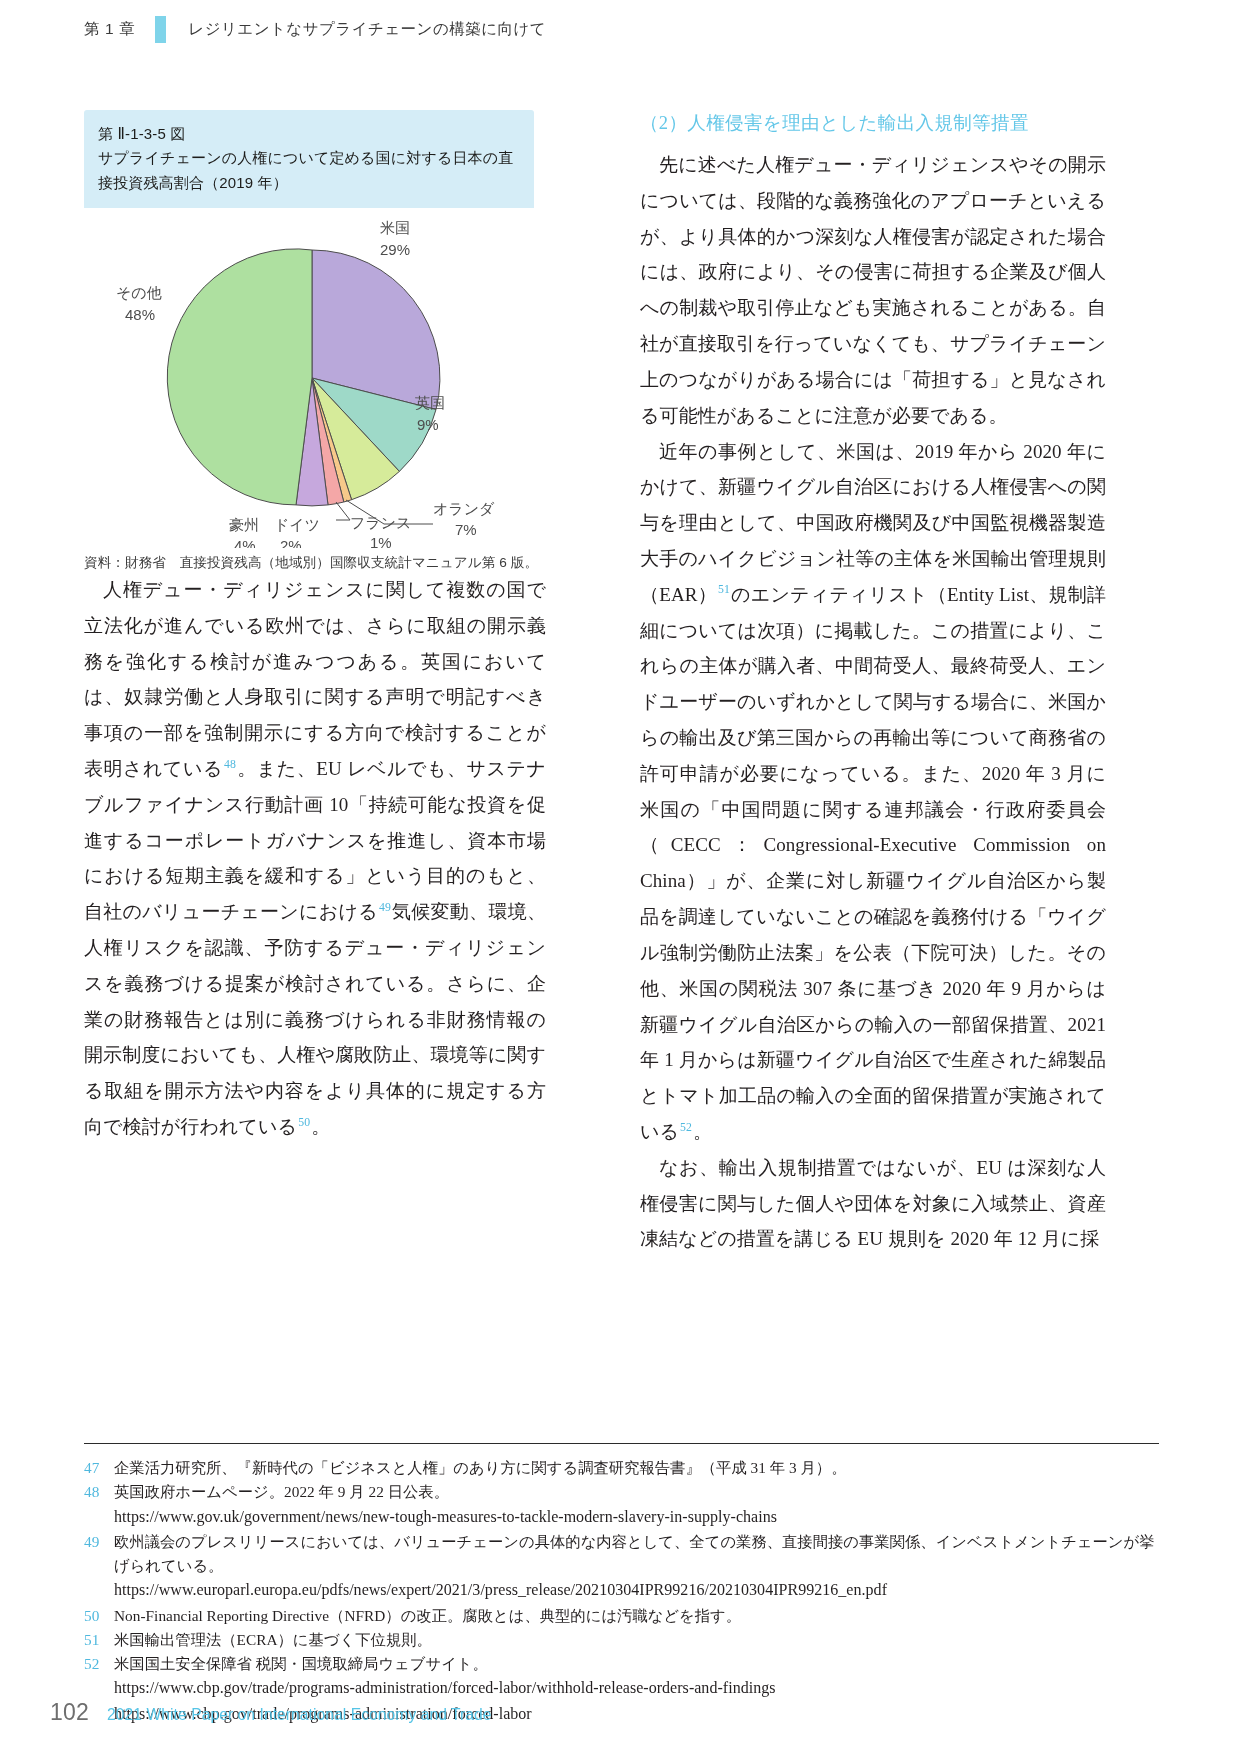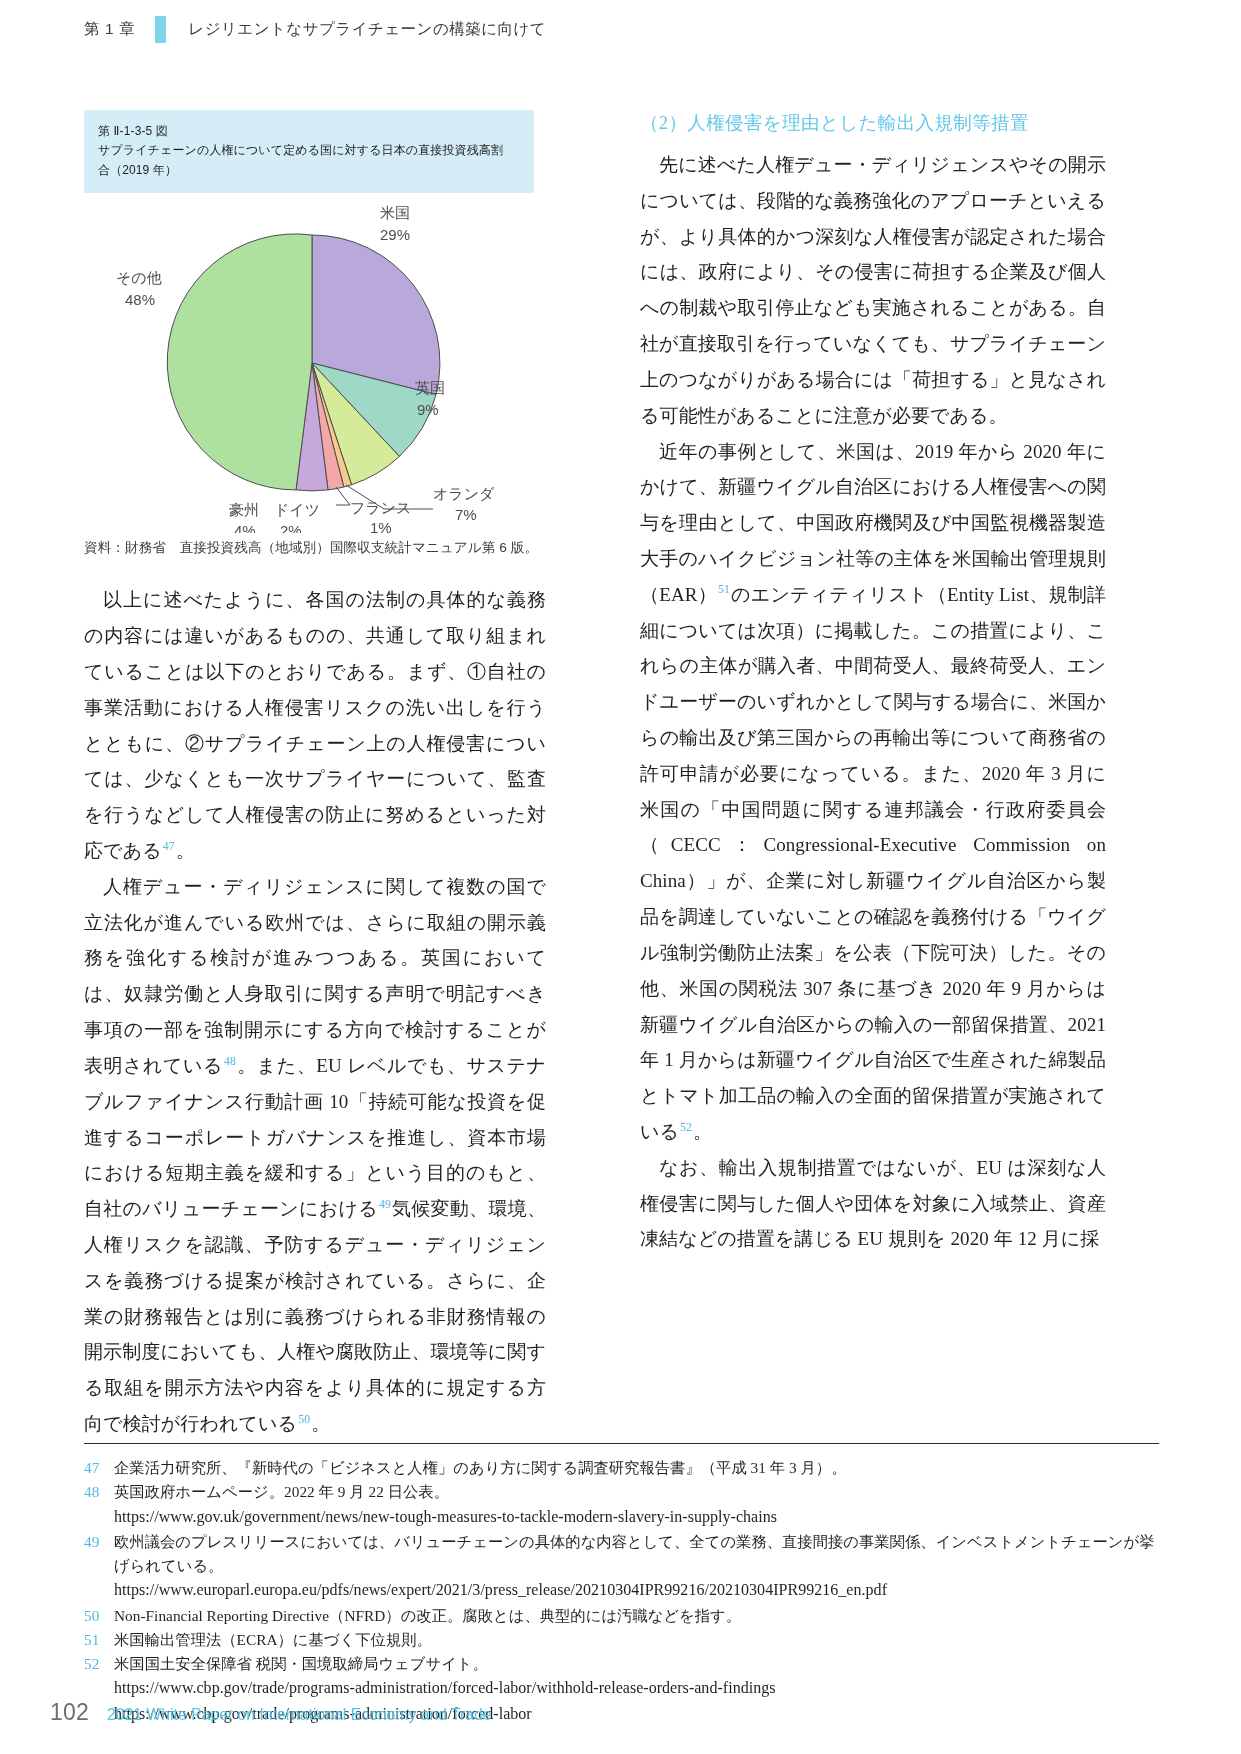--- a/index.html
+++ b/index.html
@@ -70,21 +70,21 @@
 
   
   .figure-box {
     width: 450px;
   }
   .figure-caption {
     background: #d5edf7;
     padding: 12px 20px 13px 14px;
     border-radius: 3px 3px 0 0;
     font-family: "Liberation Sans", "DejaVu Sans", sans-serif;
-    font-size: 12px;
+    font-size: 15px;
     line-height: 1.62;
     color: #1d1d1b;
     letter-spacing: 0.01em;
   }
   .figure-caption .fig-num {
     display: block;
   }
   .figure-caption .fig-title {
     display: block;
   }
@@ -266,21 +266,20 @@
 
             <text class="pie-label" x="32" y="90">その他</text>
             <text class="pie-label" x="41" y="112">48%</text>
           </g>
         </svg>
       </div>
 
       <div class="figure-source">資料：財務省　直接投資残高（地域別）国際収支統計マニュアル第 6 版。</div>
     </div>
 
-    <p class="body-par" style="margin-top:25px;"><span>以上に述べたように、各国の法制の具体的な義務の内容には違いがあるものの、共通して取り組まれていることは以下のとおりである。まず、①自社の事業活動における人権侵害リスクの洗い出しを行うとともに、②サプライチェーン上の人権侵害については、少なくとも一次サプライヤーについて、監査を行うなどして人権侵害の防止に努めるといった対応である</span><sup class="fn">47</sup><span>。</span></p>
 
     <p class="body-par"><span>人権デュー・ディリジェンスに関して複数の国で立法化が進んでいる欧州では、さらに取組の開示義務を強化する検討が進みつつある。英国においては、奴隷労働と人身取引に関する声明で明記すべき事項の一部を強制開示にする方向で検討することが表明されている</span><sup class="fn">48</sup><span>。また、EU レベルでも、サステナブルファイナンス行動計画 10「持続可能な投資を促進するコーポレートガバナンスを推進し、資本市場における短期主義を緩和する」という目的のもと、自社のバリューチェーンにおける</span><sup class="fn">49</sup><span>気候変動、環境、人権リスクを認識、予防するデュー・ディリジェンスを義務づける提案が検討されている。さらに、企業の財務報告とは別に義務づけられる非財務情報の開示制度においても、人権や腐敗防止、環境等に関する取組を開示方法や内容をより具体的に規定する方向で検討が行われている</span><sup class="fn">50</sup><span>。</span></p>
   </div>
 
   <div class="col-right">
     <h2 class="section-head">（2）人権侵害を理由とした輸出入規制等措置</h2>
 
     <p class="body-par">先に述べた人権デュー・ディリジェンスやその開示については、段階的な義務強化のアプローチといえるが、より具体的かつ深刻な人権侵害が認定された場合には、政府により、その侵害に荷担する企業及び個人への制裁や取引停止なども実施されることがある。自社が直接取引を行っていなくても、サプライチェーン上のつながりがある場合には「荷担する」と見なされる可能性があることに注意が必要である。</p>
 
     <p class="body-par"><span>近年の事例として、米国は、2019 年から 2020 年にかけて、新疆ウイグル自治区における人権侵害への関与を理由として、中国政府機関及び中国監視機器製造大手のハイクビジョン社等の主体を米国輸出管理規則（EAR）</span><sup class="fn">51</sup><span>のエンティティリスト（Entity List、規制詳細については次項）に掲載した。この措置により、これらの主体が購入者、中間荷受人、最終荷受人、エンドユーザーのいずれかとして関与する場合に、米国からの輸出及び第三国からの再輸出等について商務省の許可申請が必要になっている。また、2020 年 3 月に米国の「中国問題に関する連邦議会・行政府委員会（CECC：Congressional-Executive Commission on China）」が、企業に対し新疆ウイグル自治区から製品を調達していないことの確認を義務付ける「ウイグル強制労働防止法案」を公表（下院可決）した。その他、米国の関税法 307 条に基づき 2020 年 9 月からは新疆ウイグル自治区からの輸入の一部留保措置、2021 年 1 月からは新疆ウイグル自治区で生産された綿製品とトマト加工品の輸入の全面的留保措置が実施されている</span><sup class="fn">52</sup><span>。</span></p>

